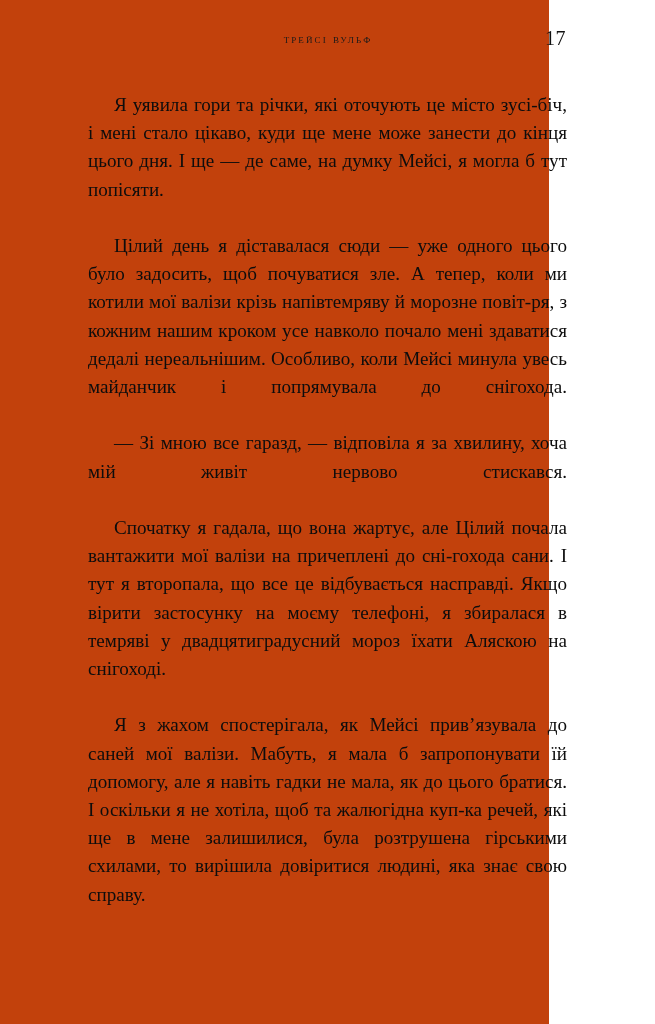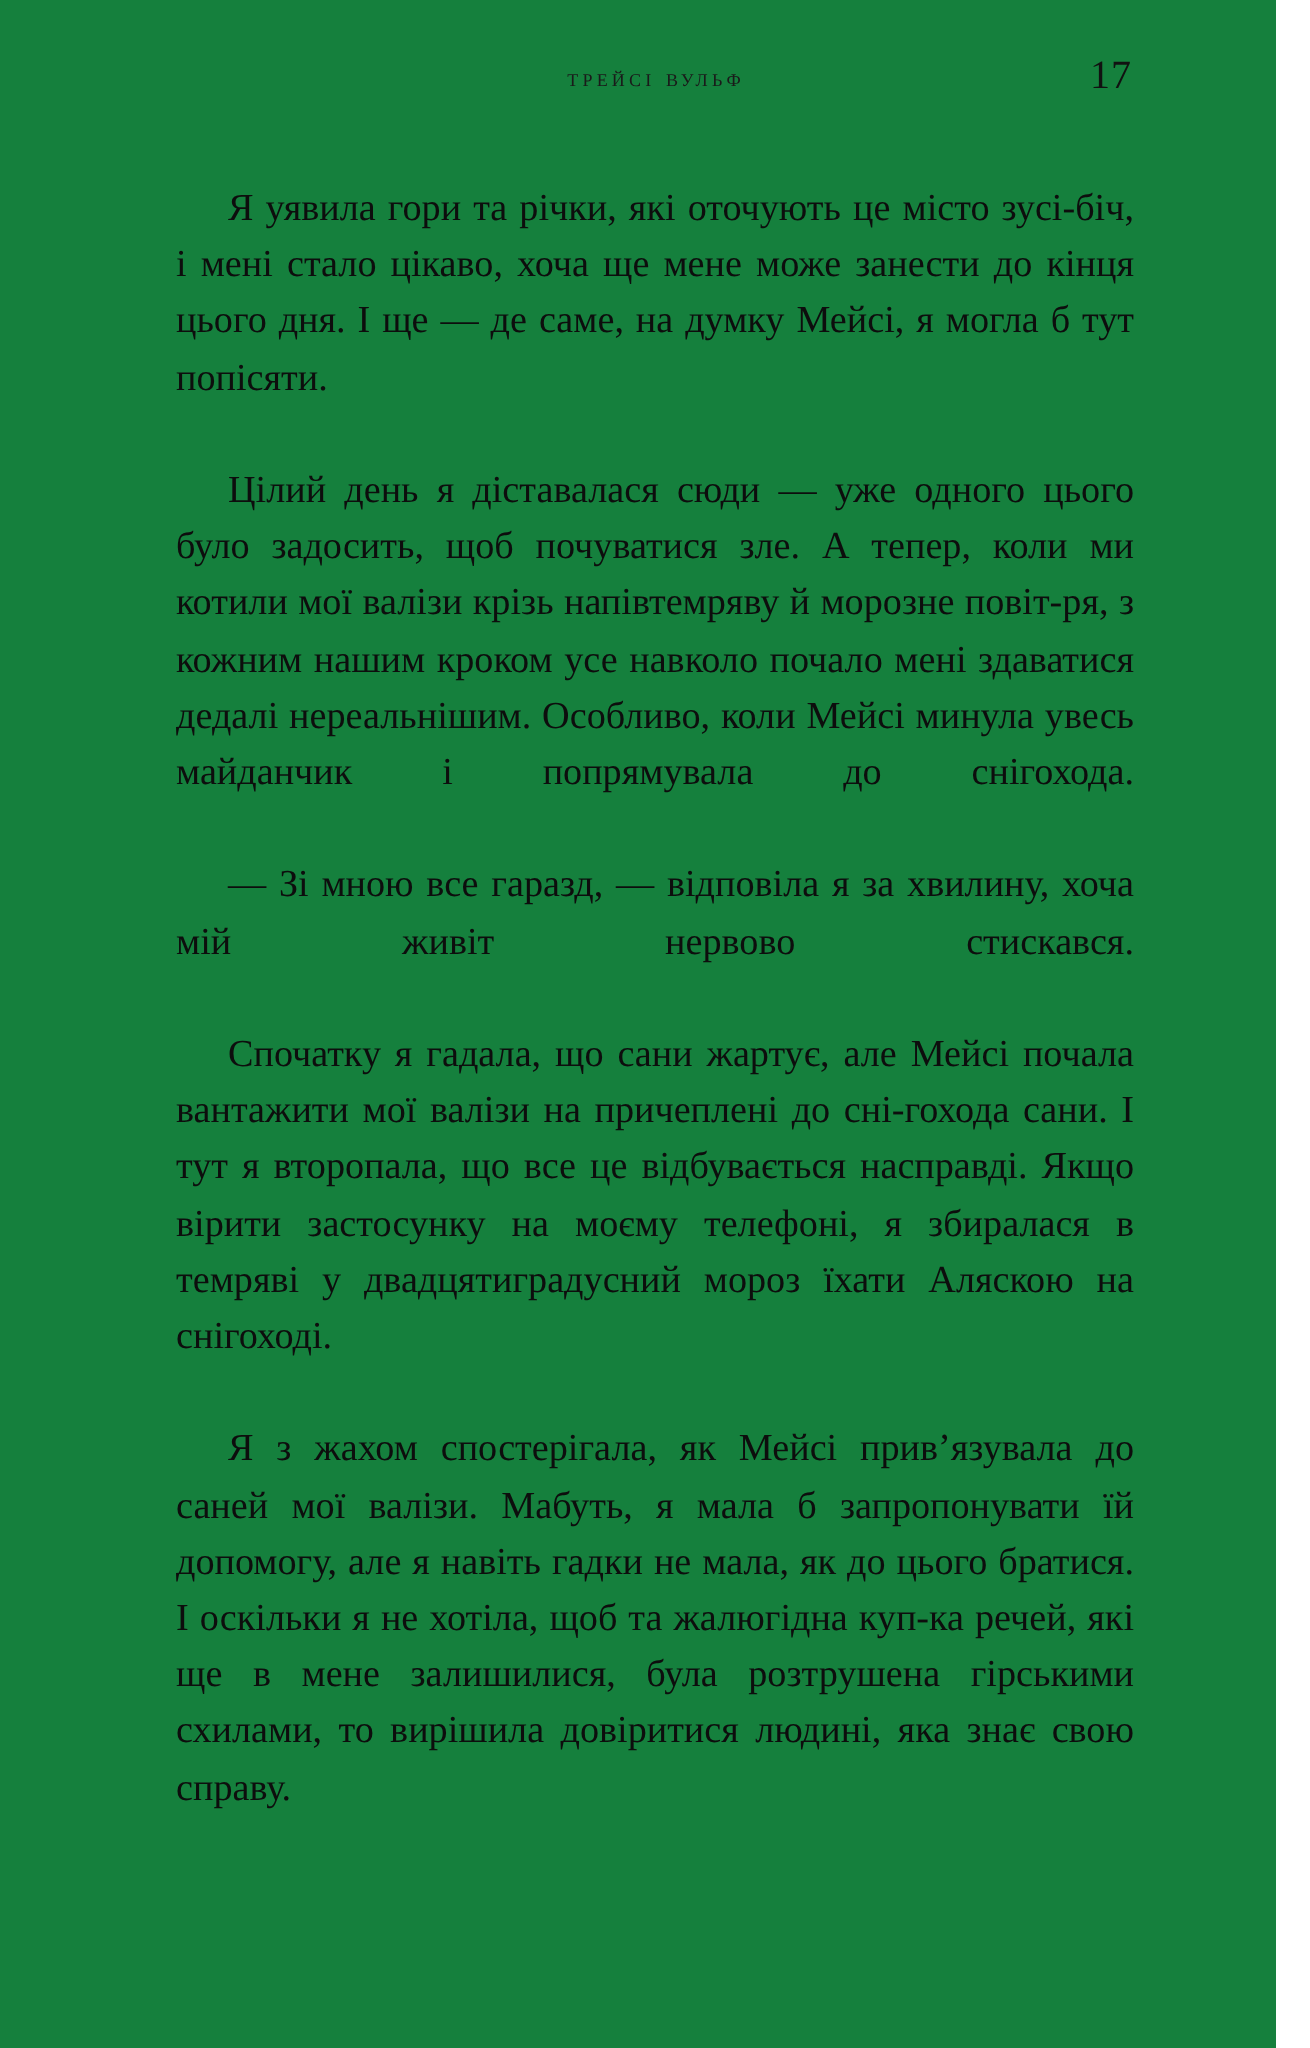--- a/index.html
+++ b/index.html
@@ -13,23 +13,23 @@
     position: relative;
     overflow: hidden;
     font-family: "Liberation Serif", "DejaVu Serif", serif;
     color: #000000;
     -webkit-font-smoothing: antialiased;
   }
 
   .page {
     position: absolute;
     inset: 0;
-    width: 638px;
+    width: 549px;
     height: 1024px;
-    background: #15803d;
+    background: #c2410c;
   }
 
   
   .running-head {
     position: absolute;
     top: 30px;
     left: 88px;
     width: 478px;
     height: 22px;
   }
@@ -90,21 +90,21 @@
 <body>
 
 <div class="page">
 
   <div class="running-head">
     <div class="head-title">ТРЕЙСІ ВУЛЬФ</div>
     <div class="head-folio">17</div>
   </div>
 
   <div class="textblock">
-    <p class="para">Я уявила гори та річки, які оточують це місто зусі-біч, і мені стало цікаво, хоча ще мене може занести до кінця цього дня. І ще — де саме, на думку Мейсі, я могла б тут попісяти.</p>
+    <p class="para">Я уявила гори та річки, які оточують це місто зусі-біч, і мені стало цікаво, куди ще мене може занести до кінця цього дня. І ще — де саме, на думку Мейсі, я могла б тут попісяти.</p>
     <p class="para">Цілий день я діставалася сюди — уже одного цього було задосить, щоб почуватися зле. А тепер, коли ми котили мої валізи крізь напівтемряву й морозне повіт-ря, з кожним нашим кроком усе навколо почало мені здаватися дедалі нереальнішим. Особливо, коли Мейсі минула увесь майданчик і попрямувала до снігохода.</p>
     <p class="para">— Зі мною все гаразд, — відповіла я за хвилину, хоча мій живіт нервово стискався.</p>
-    <p class="para">Спочатку я гадала, що сани жартує, але Мейсі почала вантажити мої валізи на причеплені до сні-гохода сани. І тут я второпала, що все це відбувається насправді. Якщо вірити застосунку на моєму телефоні, я збиралася в темряві у двадцятиградусний мороз їхати Аляскою на снігоході.</p>
+    <p class="para">Спочатку я гадала, що вона жартує, але Цілий почала вантажити мої валізи на причеплені до сні-гохода сани. І тут я второпала, що все це відбувається насправді. Якщо вірити застосунку на моєму телефоні, я збиралася в темряві у двадцятиградусний мороз їхати Аляскою на снігоході.</p>
     <p class="para">Я з жахом спостерігала, як Мейсі прив’язувала до саней мої валізи. Мабуть, я мала б запропонувати їй допомогу, але я навіть гадки не мала, як до цього братися. І оскільки я не хотіла, щоб та жалюгідна куп-ка речей, які ще в мене залишилися, була розтрушена гірськими схилами, то вирішила довіритися людині, яка знає свою справу.</p>
 
   </div>
 
 </div>
 
 </body></html>

